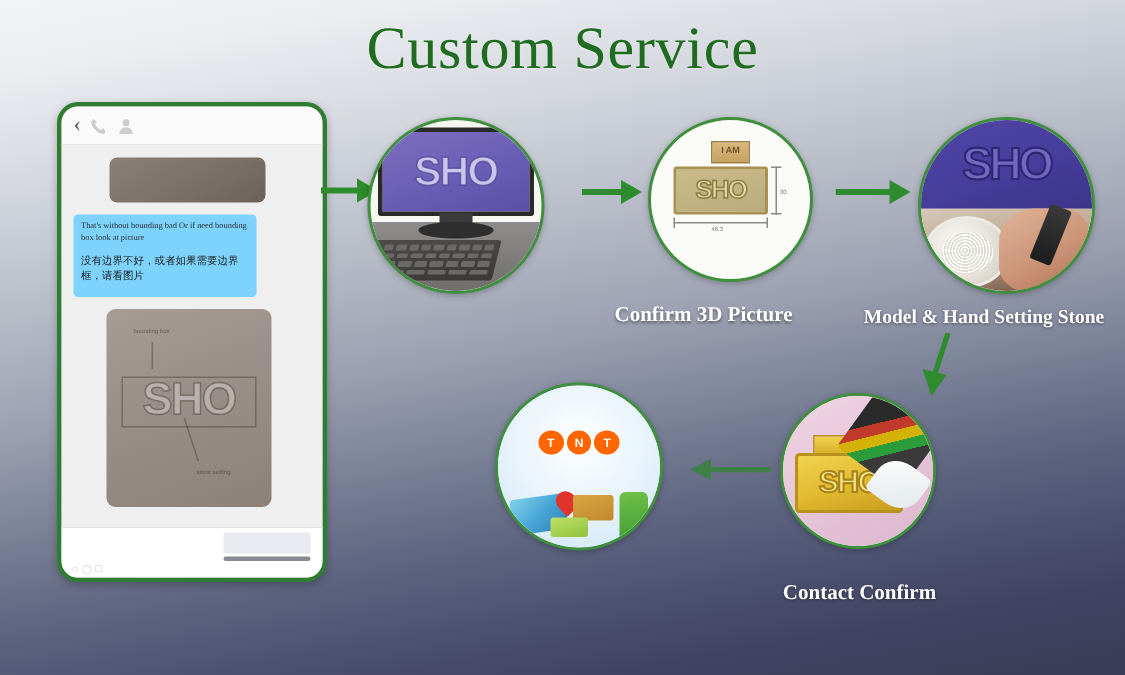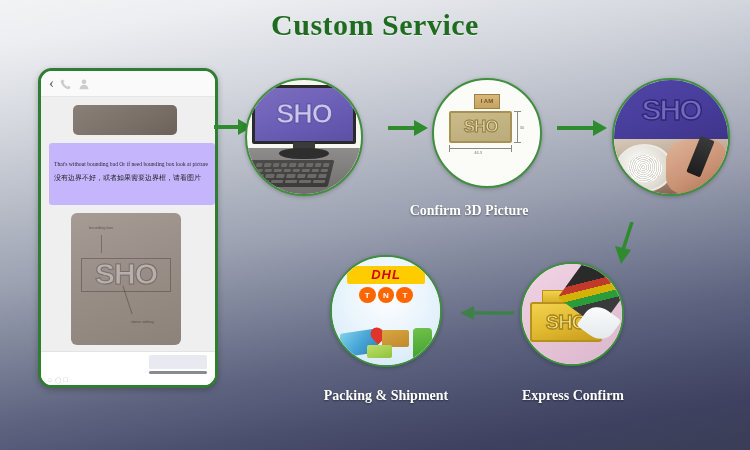--- a/index.html
+++ b/index.html
@@ -8,21 +8,21 @@
     font-family:"Liberation Serif", serif;
     background:linear-gradient(170deg,#f2f3f5 0%,#eceef1 8%,#d4d7de 22%,#b7bcc7 36%,#9aa0b0 50%,#7a8096 62%,#5e6480 73%,#4a4f6d 83%,#3e4260 91%,#3a3d56 100%);
     position:relative;
   }
   .stage{ position:absolute; inset:0; }
 
   
   .title{
     position:absolute; top:8px; left:0; width:100%;
     text-align:center;
-    font-size:30px; font-weight:bold;
+    font-size:40px; font-weight:normal;
     color:#1f6b1f;
     letter-spacing:.5px;
     text-shadow:0 1px 1px rgba(255,255,255,.55);
   }
 
   
   .phone{
     position:absolute; left:38px; top:68px; width:180px; height:320px;
     background:#f1f1f1;
     border:3px solid #2f7d32;
@@ -43,21 +43,21 @@
   .head-ico svg{ display:block; }
 
   .chat{ padding:6px 8px; height:calc(100% - 26px); position:relative; background:#efefef; }
 
   .img-block{
     width:104px; height:30px; border-radius:5px;
     background:linear-gradient(150deg,#8b8078,#7a6f66 60%,#6d6259);
     margin:2px 0 8px 24px;
   }
   .bubble{
-    background:#c4b5fd; border-radius:3px; padding:17px 5px; width:166px;
+    background:#7dd3fc; border-radius:3px; padding:4px 5px; width:122px;
     font-size:5.6px; line-height:1.5; color:#2b2b2b;
     font-family:"Liberation Serif", serif;
   }
   .bubble .cn{
     font-size:7px; color:#1b1b1b; margin-top:5px; display:block;
     font-family:"DejaVu Sans", sans-serif;
   }
   .bubble .ts{ font-size:4px; color:#b9b9b9; margin-top:4px; display:block; }
 
   .sketch{
@@ -444,62 +444,61 @@
     <div class="inner">
       <div class="m-bot"></div>
       <div class="m-top">
         <div class="sho">SHO</div>
       </div>
       <div class="m-dish"></div>
       <div class="m-hand"></div>
       <div class="m-tool"></div>
     </div>
   </div>
+  <div class="cap cap-model">Model &amp; Hand Setting Stone</div>
 
   <div class="arrow" style="left:612px;top:222px;">
     <svg width="28" height="44" viewBox="0 0 28 44">
       <path d="M20 0 L11 28" stroke="#2e8b2e" stroke-width="3.5" fill="none"></path>
       <path d="M3 24 L9 42 L19 28 Z" fill="#2e8b2e"></path>
     </svg>
   </div>
 
   <div class="circ c4">
     <div class="inner">
       <div class="s-bg"></div>
       <div class="s-tab"></div>
       <div class="s-plate">
         <div class="sho">SHO</div>
       </div>
       <div class="s-tool"></div>
       <div class="s-tip"></div>
     </div>
   </div>
-  <div class="cap cap-simp">Express Confirm</div>
+  <div class="cap cap-simp">Contact Confirm</div>
 
   <div class="arrow" style="left:458px;top:305px;">
     <svg width="56" height="16" viewBox="0 0 56 16">
       <path d="M56 8 H16" stroke="#3f8048" stroke-width="3.5" fill="none"></path>
       <path d="M16 1 L2 8 L16 15 Z" fill="#3f8048"></path>
     </svg>
   </div>
 
   <div class="circ c5">
     <div class="inner">
       <div class="p-bg"></div>
-      <div class="logo-dhl">DHL</div>
       <div class="logo-tnt">
         <span>T</span>
         <span>N</span>
         <span>T</span>
       </div>
       <div class="p-scene">
         <div class="p-map"></div>
         <div class="p-pin"></div>
         <div class="p-box"></div>
         <div class="p-box2"></div>
         <div class="p-person"></div>
       </div>
     </div>
   </div>
-  <div class="cap cap-pack">Packing &amp; Shipment</div>
 
 
 </div>
 
 </body></html>

